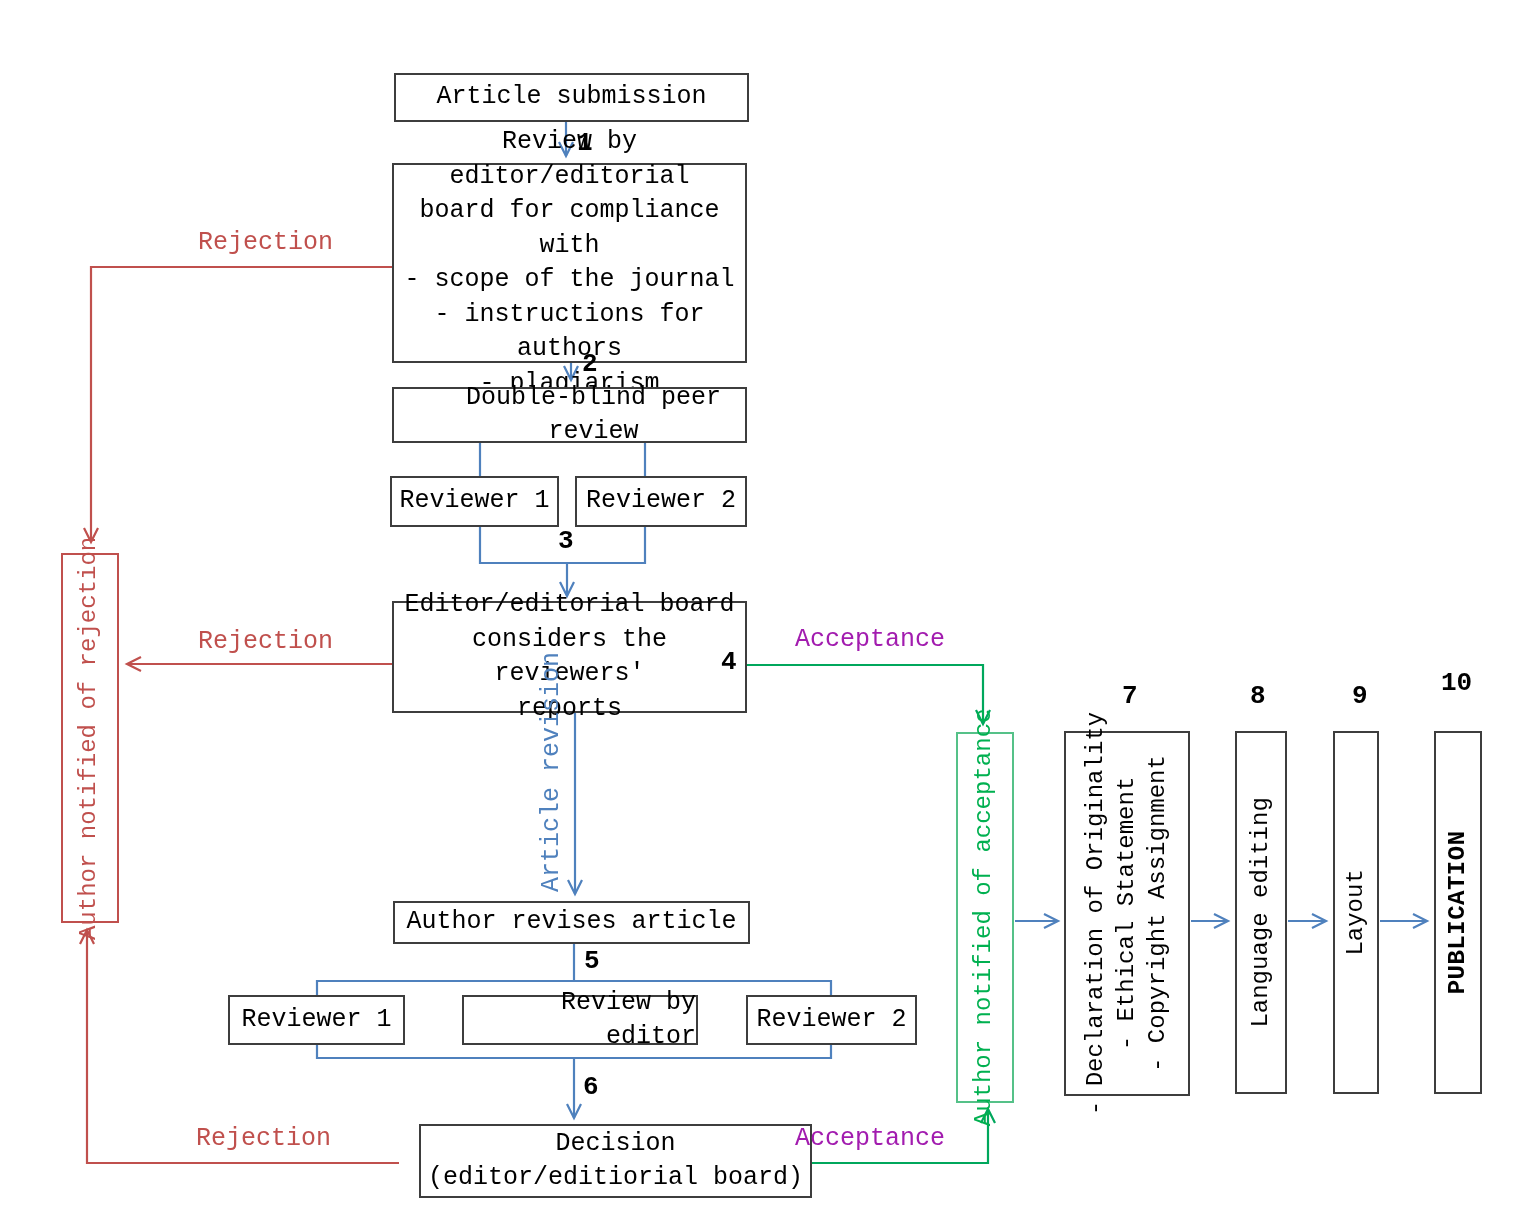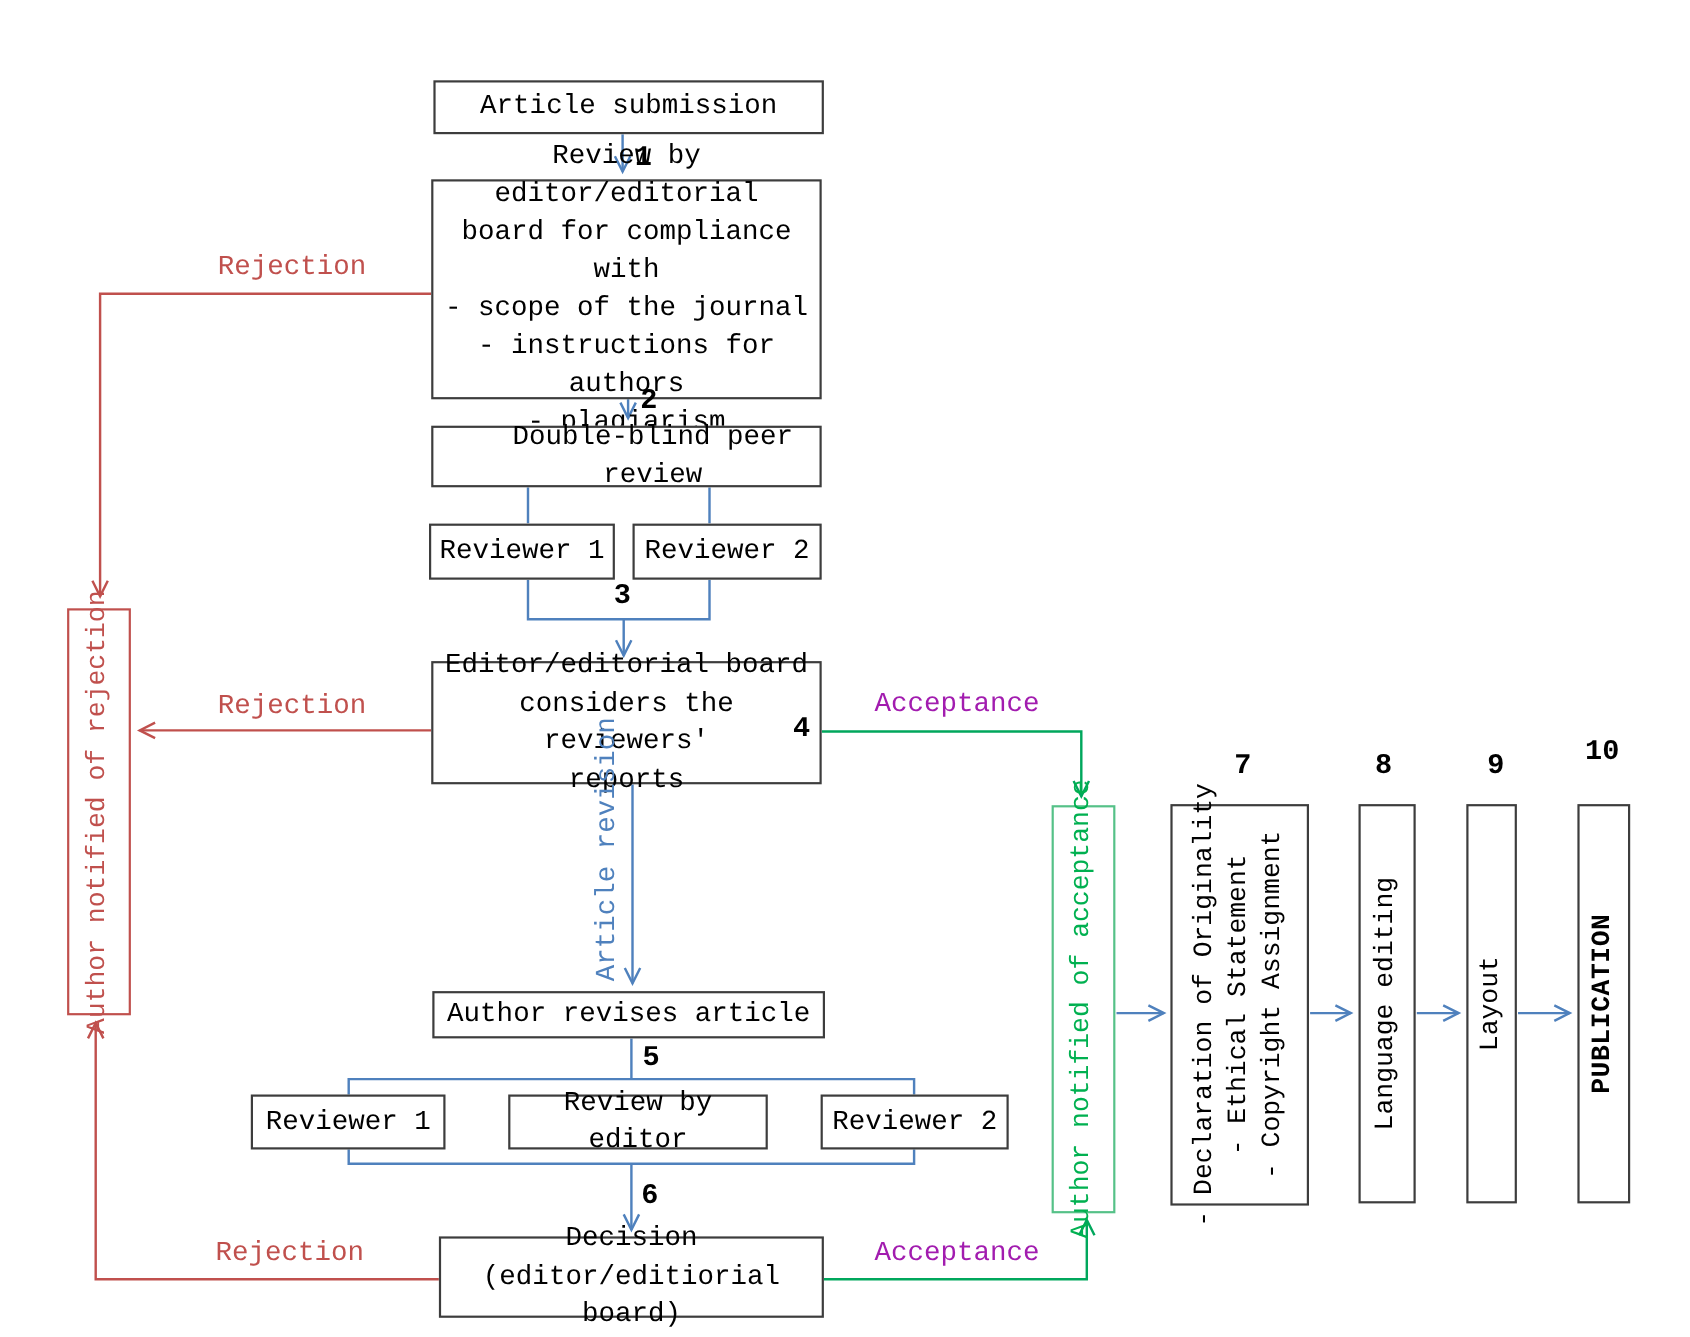--- a/index.html
+++ b/index.html
@@ -87,25 +87,25 @@
   <div class="box" style="left:575px;top:440px;width:172px;height:51px;">Reviewer 2</div>
 
   <div class="box" style="left:393px;top:865px;width:357px;height:43px;">Author revises article</div>
 
   <div class="box" style="left:392px;top:565px;width:355px;height:112px;">Editor/editorial board
 considers the reviewers'
 reports</div>
 
   <div class="box" style="left:228px;top:959px;width:177px;height:50px;">Reviewer 1</div>
 
-  <div class="box" style="left:462px;top:959px;width:236px;height:50px;">Review by editor</div>
+  <div class="box" style="left:462px;top:959px;width:236px;height:50px;text-align:right;">Review by editor</div>
 
   <div class="box" style="left:746px;top:959px;width:171px;height:50px;">Reviewer 2</div>
 
-  <div class="box" style="left:399px;top:1088px;width:350px;height:74px;">Decision
+  <div class="box" style="left:419px;top:1088px;width:393px;height:74px;">Decision
 (editor/editiorial board)</div>
 
   <div class="box redbox" style="left:61px;top:517px;width:58px;height:370px;">
     <div class="vtext">Author notified of rejection</div>
   </div>
 
   <div class="box greenbox" style="left:956px;top:696px;width:58px;height:371px;">
     <div class="vtext">Author notified of acceptance</div>
   </div>
 

